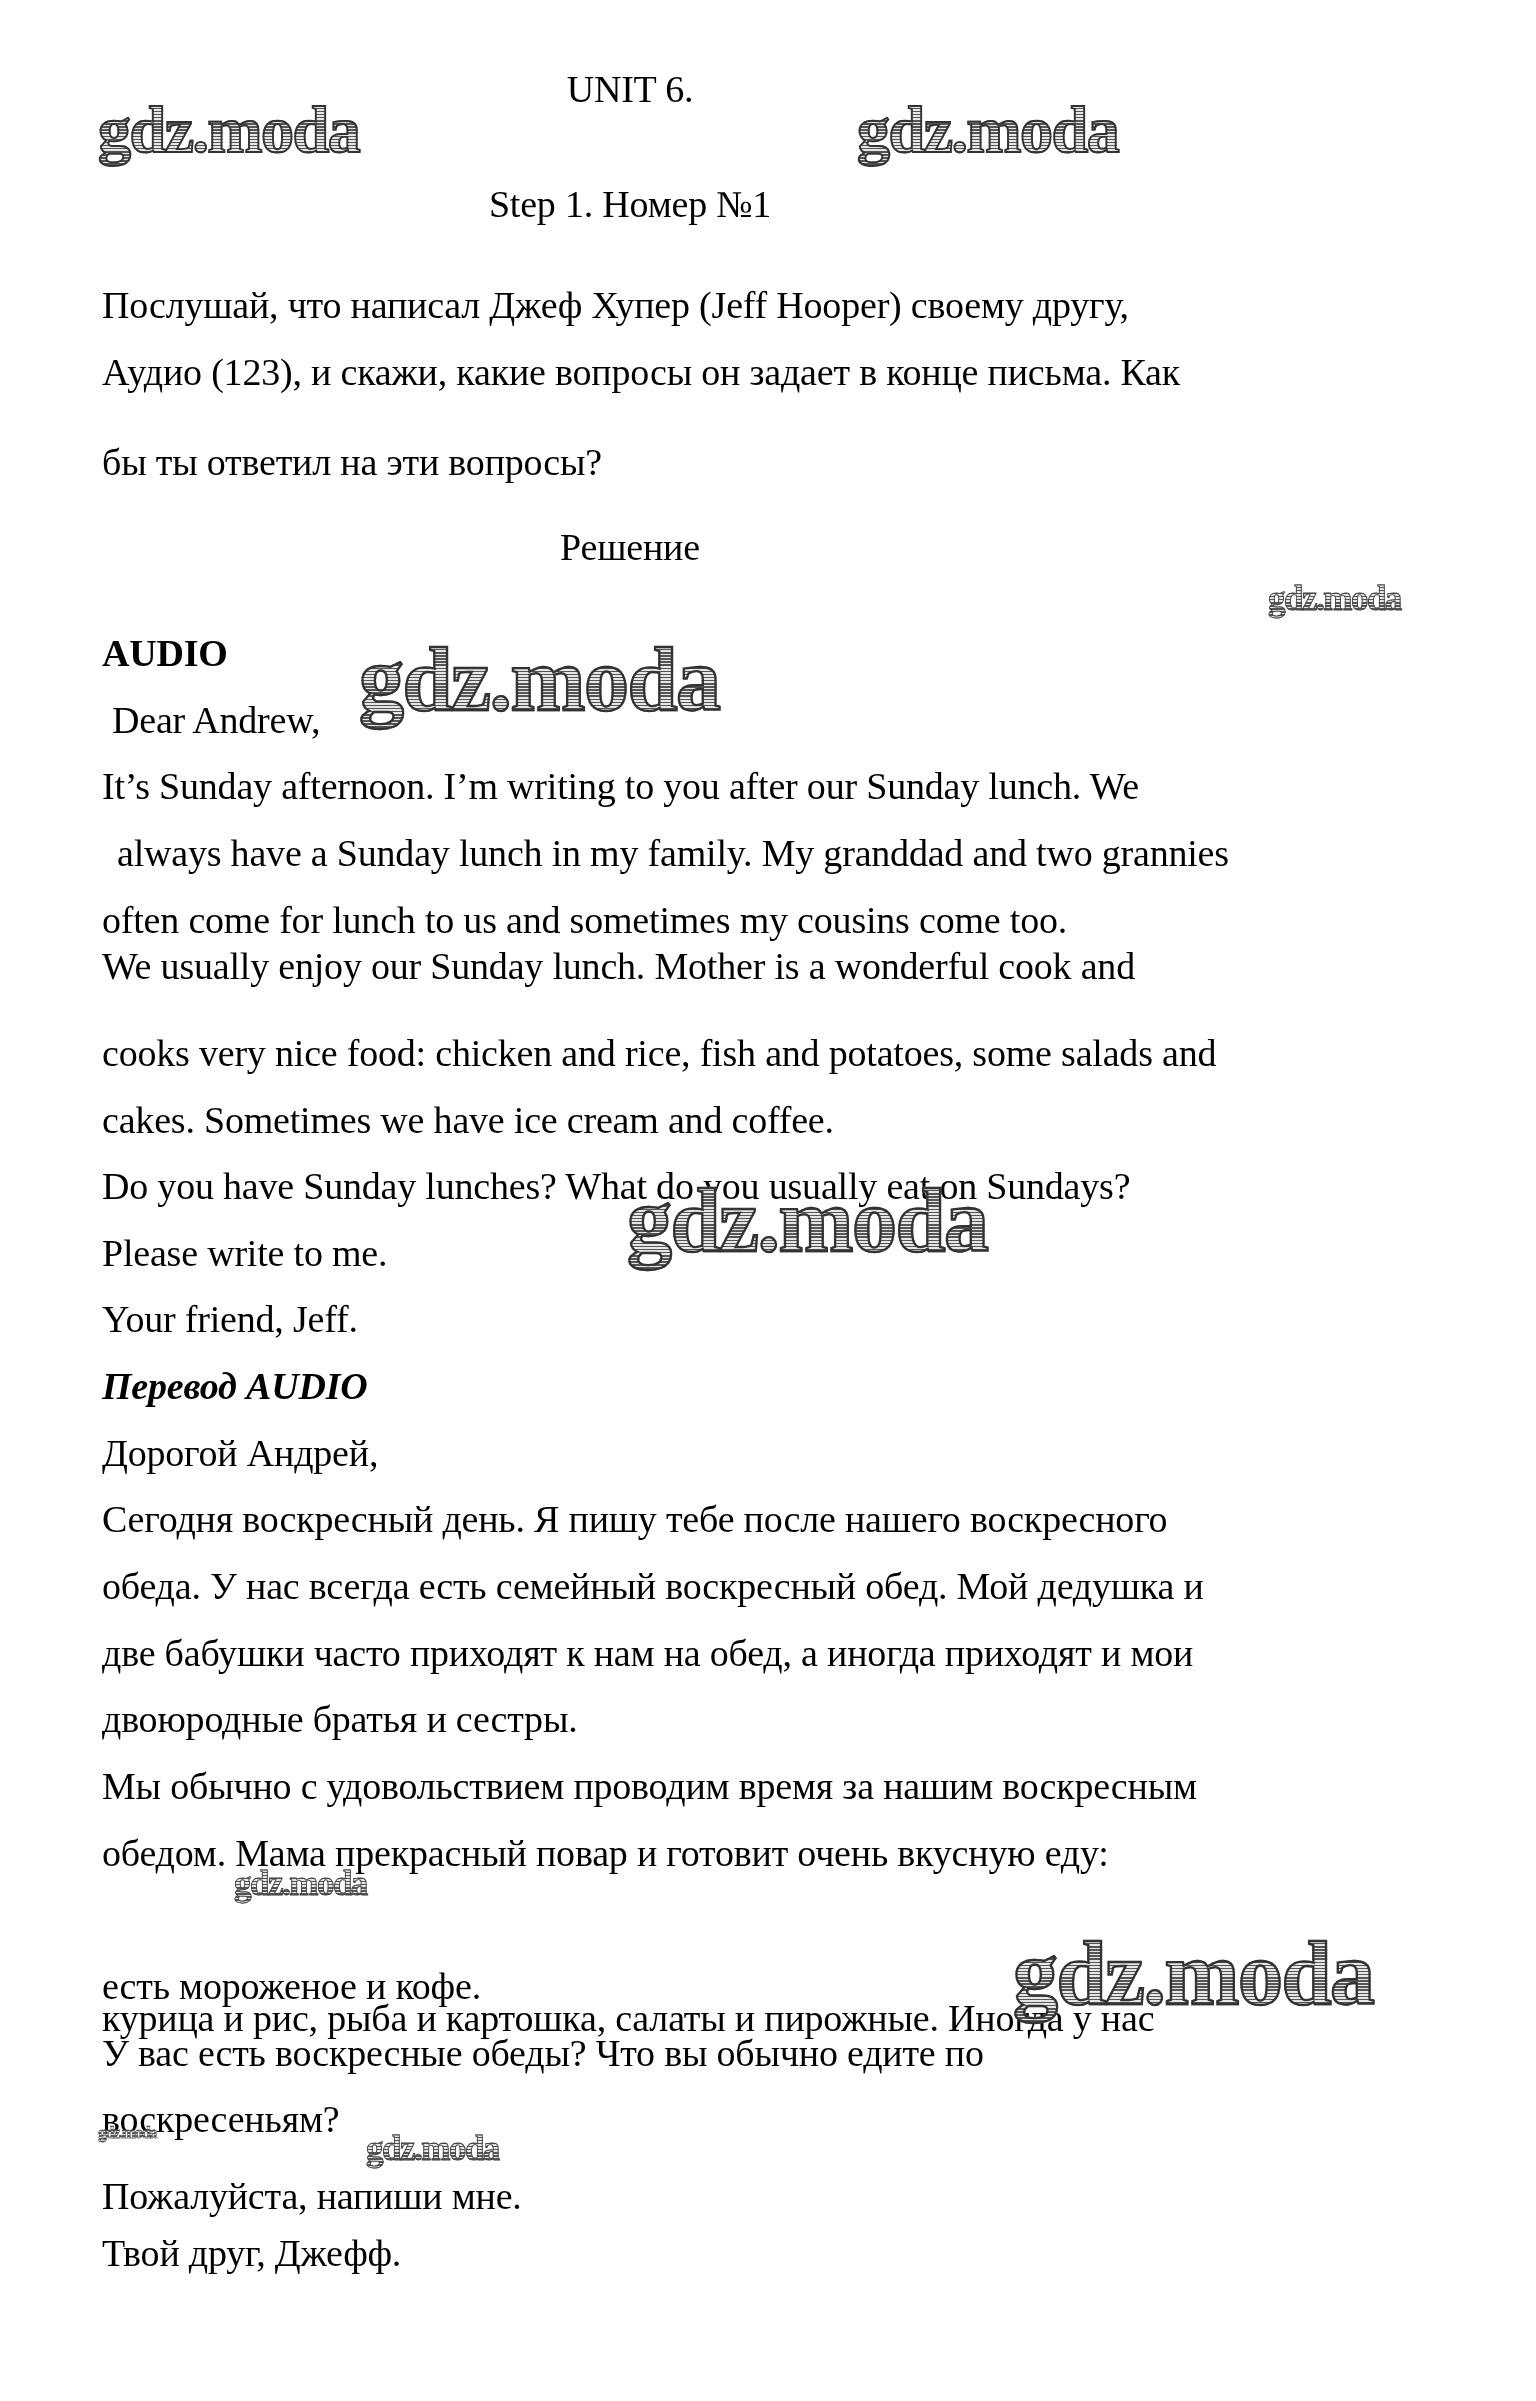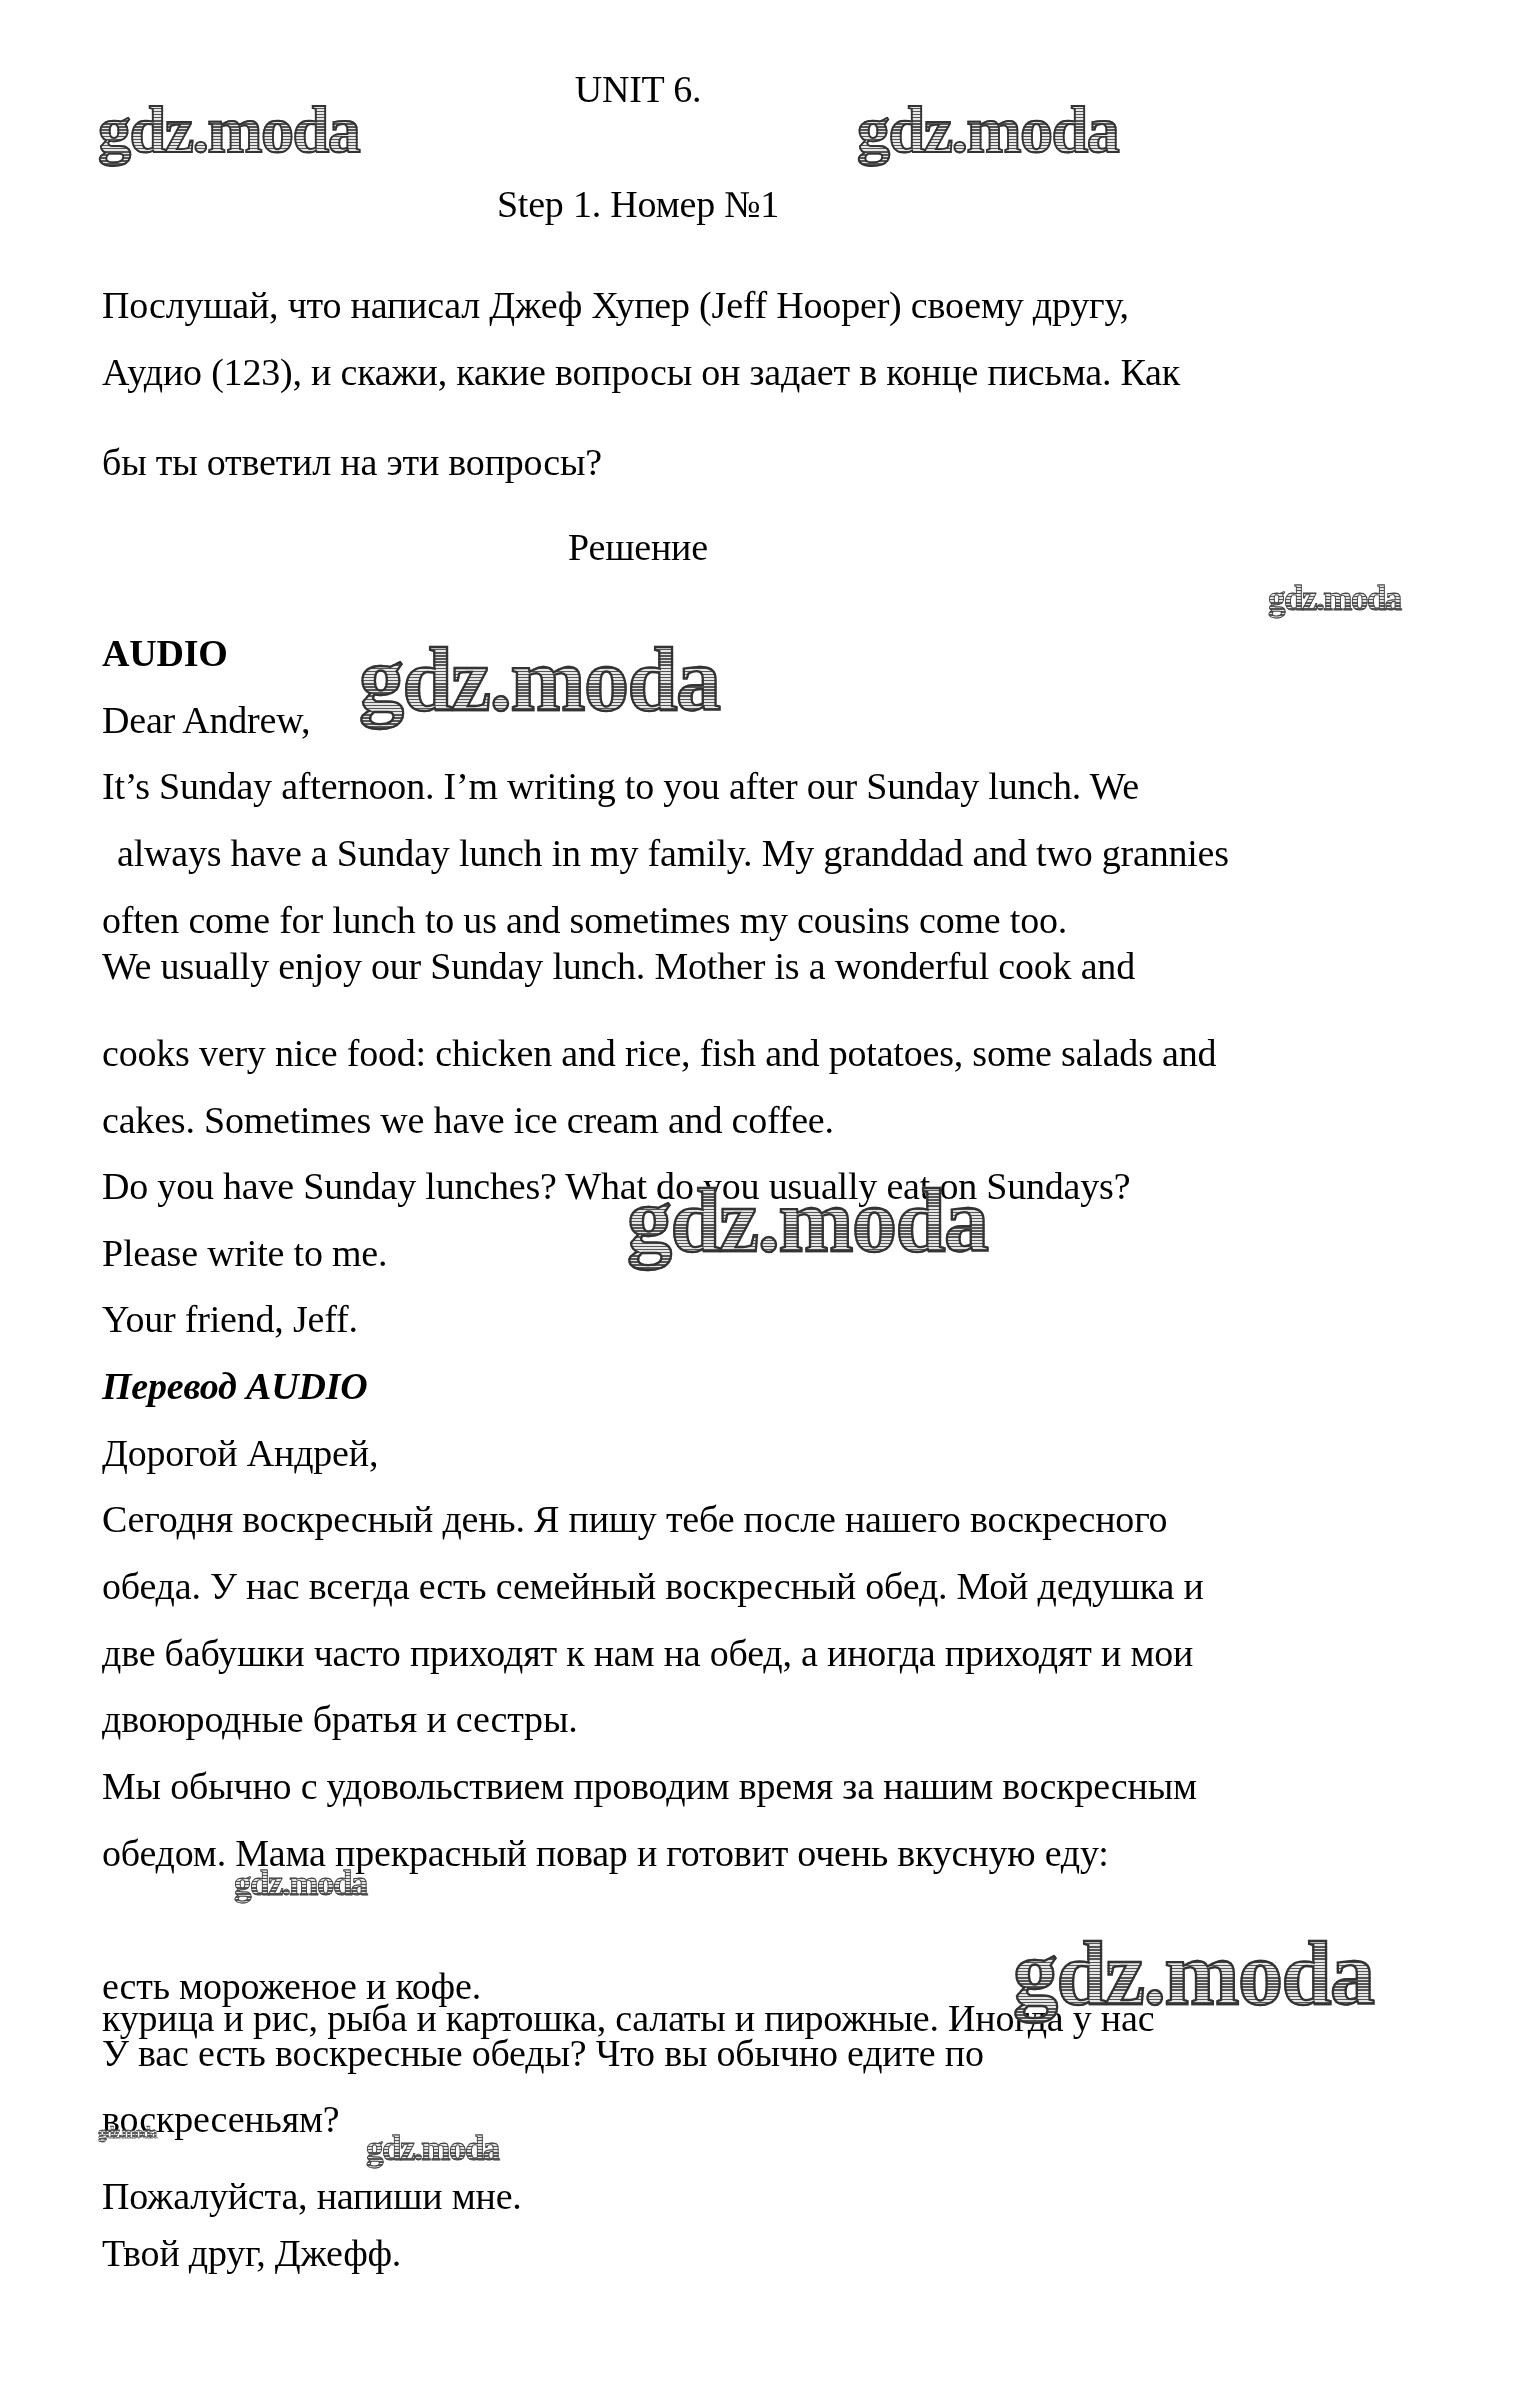--- a/index.html
+++ b/index.html
@@ -1,19 +1,19 @@
 <!DOCTYPE html>
 <html style="font-size:12.3px"><head>
 <meta charset="utf-8">
 <style>
   html, body { margin: 0; padding: 0; background: #ffffff; }
   body { width: 1536px; height: 2401px; position: relative; overflow: hidden;
          font-family: "Liberation Serif", serif; color: #000; }
   .ln { position: absolute; left: 102px; font-size: 38px; line-height: 46px; white-space: nowrap; letter-spacing: -0.2px; }
-  .center { left: 12px; width: 1252px; text-align: center; }
+  .center { left: 4px; width: 1252px; text-align: center; }
   .bold { font-weight: bold; }
   .bolditalic { font-weight: bold; font-style: italic; }
   .wm { position: absolute; font-family: "Liberation Serif", serif; font-weight: bold; white-space: nowrap;
         color: #bdbdbd; -webkit-text-stroke: 1.5px #3a3a3a; letter-spacing: -1.5px;
         background: repeating-linear-gradient(0deg, #555 0 1.5px, #e6e6e6 1.5px 3.1px);
         -webkit-background-clip: text; background-clip: text; -webkit-text-fill-color: transparent; }
   .wm-l { font-size: 66px; -webkit-text-stroke: 1.9px #333; }
   .wm-xl { font-size: 90px; -webkit-text-stroke: 2.3px #333; }
   .wm-s { font-size: 35px; -webkit-text-stroke: 0.9px #444; }
   .wm-xs { font-size: 17px; -webkit-text-stroke: 0.5px #555; }
@@ -24,21 +24,21 @@
 <div class="ln center" style="top:66px;">UNIT 6.</div>
 <div class="ln center" style="top:181px;">Step 1. Номер №1</div>
 
 <div class="ln" style="top:282px;">Послушай, что написал Джеф Хупер (Jeff Hooper) своему другу,</div>
 <div class="ln" style="top:349px;">Аудио (123), и скажи, какие вопросы он задает в конце письма. Как</div>
 <div class="ln" style="top:415px;margin-top:24px;">бы ты ответил на эти вопросы?</div>
 
 <div class="ln center" style="top:524px;">Решение</div>
 
 <div class="ln bold" style="top:630px;text-align:right;">AUDIO</div>
-<div class="ln" style="top:697px;">Dear Andrew,</div>
+<div class="ln" style="top:697px;margin-left:10px;">Dear Andrew,</div>
 <div class="ln" style="top:763px;">It’s Sunday afternoon. I’m writing to you after our Sunday lunch. We</div>
 <div class="ln" style="top:830px;margin-left:15px;">always have a Sunday lunch in my family. My granddad and two grannies</div>
 <div class="ln" style="top:897px;">often come for lunch to us and sometimes my cousins come too.</div>
 <div class="ln" style="top:943px;">We usually enjoy our Sunday lunch. Mother is a wonderful cook and</div>
 <div class="ln" style="top:1030px;">cooks very nice food: chicken and rice, fish and potatoes, some salads and</div>
 <div class="ln" style="top:1097px;">cakes. Sometimes we have ice cream and coffee.</div>
 <div class="ln" style="top:1163px;">Do you have Sunday lunches? What do you usually eat on Sundays?</div>
 <div class="ln" style="top:1230px;">Please write to me.</div>
 <div class="ln" style="top:1296px;">Your friend, Jeff.</div>
 

